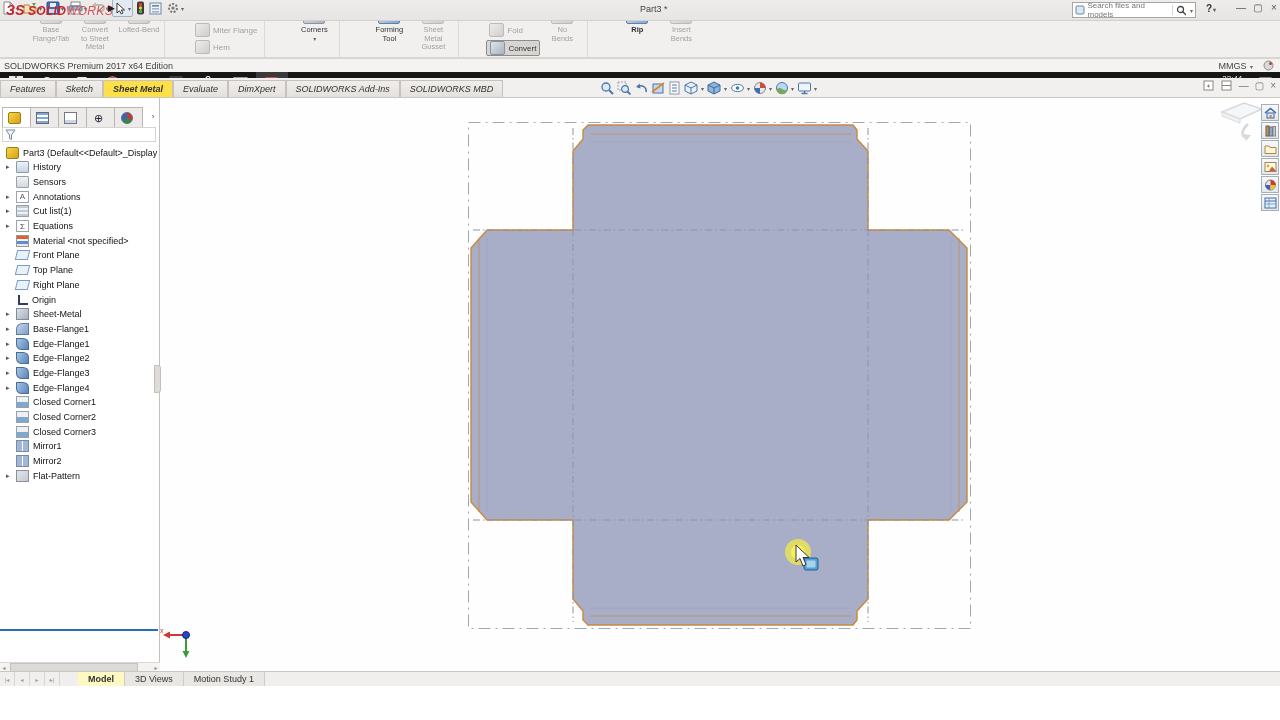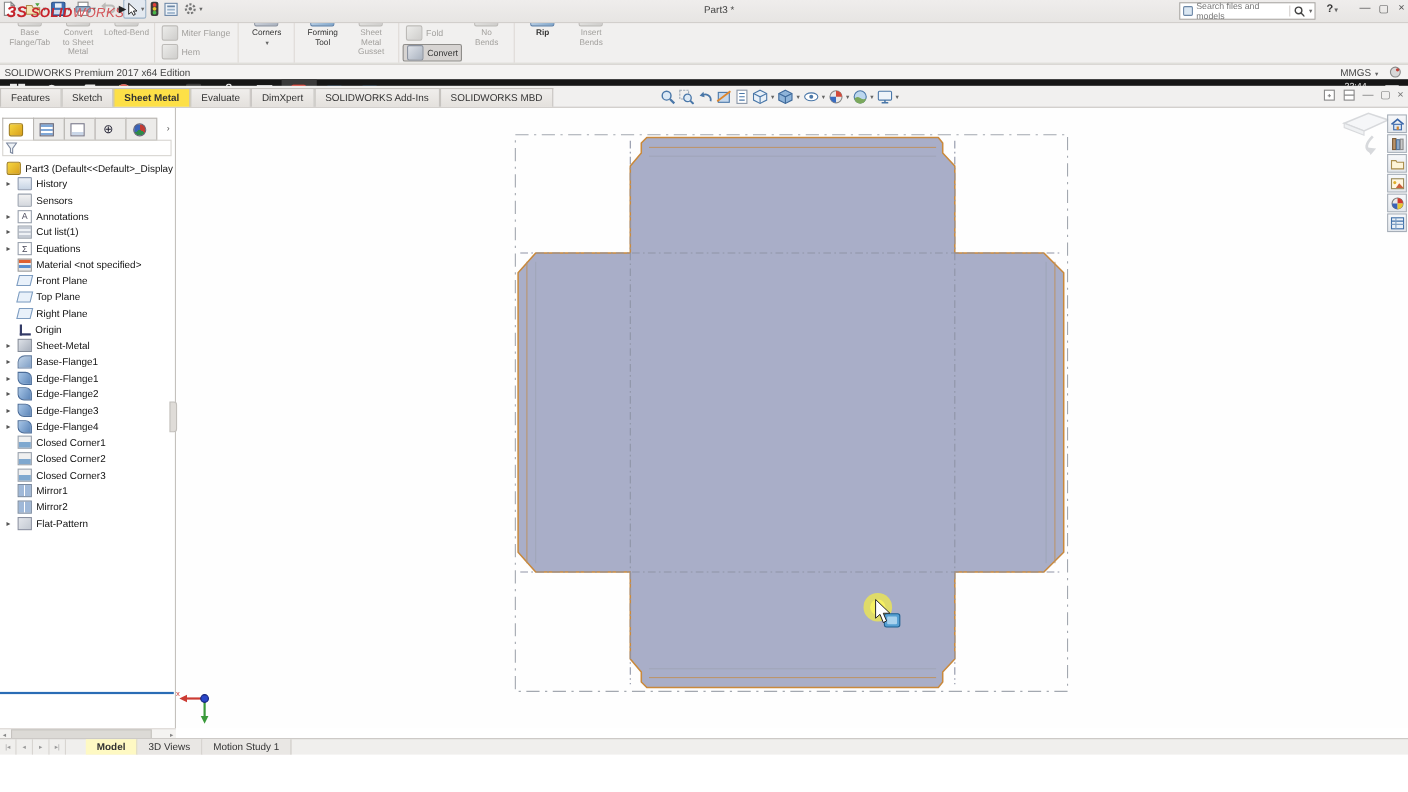--- a/index.html
+++ b/index.html
@@ -19,39 +19,39 @@
   .caret{font-size:6px;color:#666;margin-left:1px;}
   #doc-title{left:640px;top:4px;width:160px;text-align:left;font-size:9px;color:#444;}
   #searchbox{left:1072px;top:2px;width:118px;height:14px;background:#fff;border:1px solid #a9a6a2;
              display:flex;align-items:center;font-size:8px;color:#777;padding:0 2px;gap:3px;}
   #searchbox .sep{width:1px;height:10px;background:#d5d2cf;margin-left:auto;}
   #help-btn{left:1206px;top:3px;font-size:10px;color:#333;font-weight:bold;}
   .winbtn{top:2px;font-size:10px;color:#555;width:14px;text-align:center;}
   
   #ribbon{left:0;top:20px;width:1280px;height:58px;background:#f1f0ef;border-bottom:1px solid #d9d6d2;
           display:flex;align-items:stretch;padding:2px 0 0 2px;box-sizing:border-box;z-index:5;}
-  .rgroup{display:flex;align-items:flex-start;padding:1px 3px;border-right:1px solid #dedad6;}
+  .rgroup{display:flex;align-items:flex-start;padding:1px 3px;border-right:1px solid #dedad6;margin-left:24px;}
   .rgroup:last-child{border-right:none;}
   .bigbtn{width:44px;display:flex;flex-direction:column;align-items:center;text-align:center;padding-top:2px;}
   .bigbtn .rlabel{font-size:7.5px;line-height:8.5px;color:#333;white-space:pre-line;margin-top:2px;}
   .bigbtn.disabled .rlabel{color:#a3a19e;}
   .smallcol{display:flex;flex-direction:column;justify-content:flex-start;gap:3px;padding-top:3px;}
   .smallbtn{display:flex;align-items:center;height:14px;font-size:8px;color:#333;gap:3px;padding:0 3px;}
   .smallbtn.disabled{color:#a3a19e;}
   .smallbtn.activebtn{background:#d7d4d2;border:1px solid #8f8d8a;border-radius:2px;}
   .bicon{width:20px;height:17px;border-radius:2px;}
   .sicon{width:13px;height:12px;border-radius:2px;flex:none;}
   .icon-gray{background:linear-gradient(135deg,#ececea,#cfcecc);border:1px solid #bcbab7;}
   .icon-blue{background:linear-gradient(135deg,#d8e6f3,#7fa6cb);border:1px solid #5d82ab;}
   .icon-steel{background:linear-gradient(135deg,#dfe3e9,#aab3c0);border:1px solid #8b93a1;}
   
   #band{left:0;top:78px;width:1280px;height:19px;background:#f1f0ef;border-bottom:1px solid #cbc8c4;z-index:5;}
   #cmdtabs{left:0;top:0;height:18px;display:flex;}
   .ctab{height:16px;margin-top:2px;padding:0 9px;font-size:9px;color:#333;background:linear-gradient(#f0eeec,#e4e1dd);
-        border:1px solid #c6c3bf;border-bottom:none;display:flex;align-items:center;}
+        border:1px solid #c6c3bf;border-bottom:none;display:flex;align-items:center;font-style:italic;}
   .ctab.active{background:#fde047;font-weight:bold;}
   #headsup{left:600px;top:2px;height:16px;display:flex;align-items:center;gap:3px;}
   .hbtn{display:flex;align-items:center;gap:1px;}
   #docctl{right:4px;top:2px;display:flex;align-items:center;gap:6px;color:#777;font-size:10px;}
   
   #panel{left:0;top:97px;width:160px;height:565px;background:#fff;border-right:1px solid #c4c1bd;
          box-sizing:border-box;z-index:4;}
   #paneltabs{left:2px;top:10px;height:20px;display:flex;}
   .ptab{width:27px;height:19px;border:1px solid #b9b6b2;background:#ecebe9;display:flex;align-items:center;
         justify-content:center;margin-right:-1px;}

